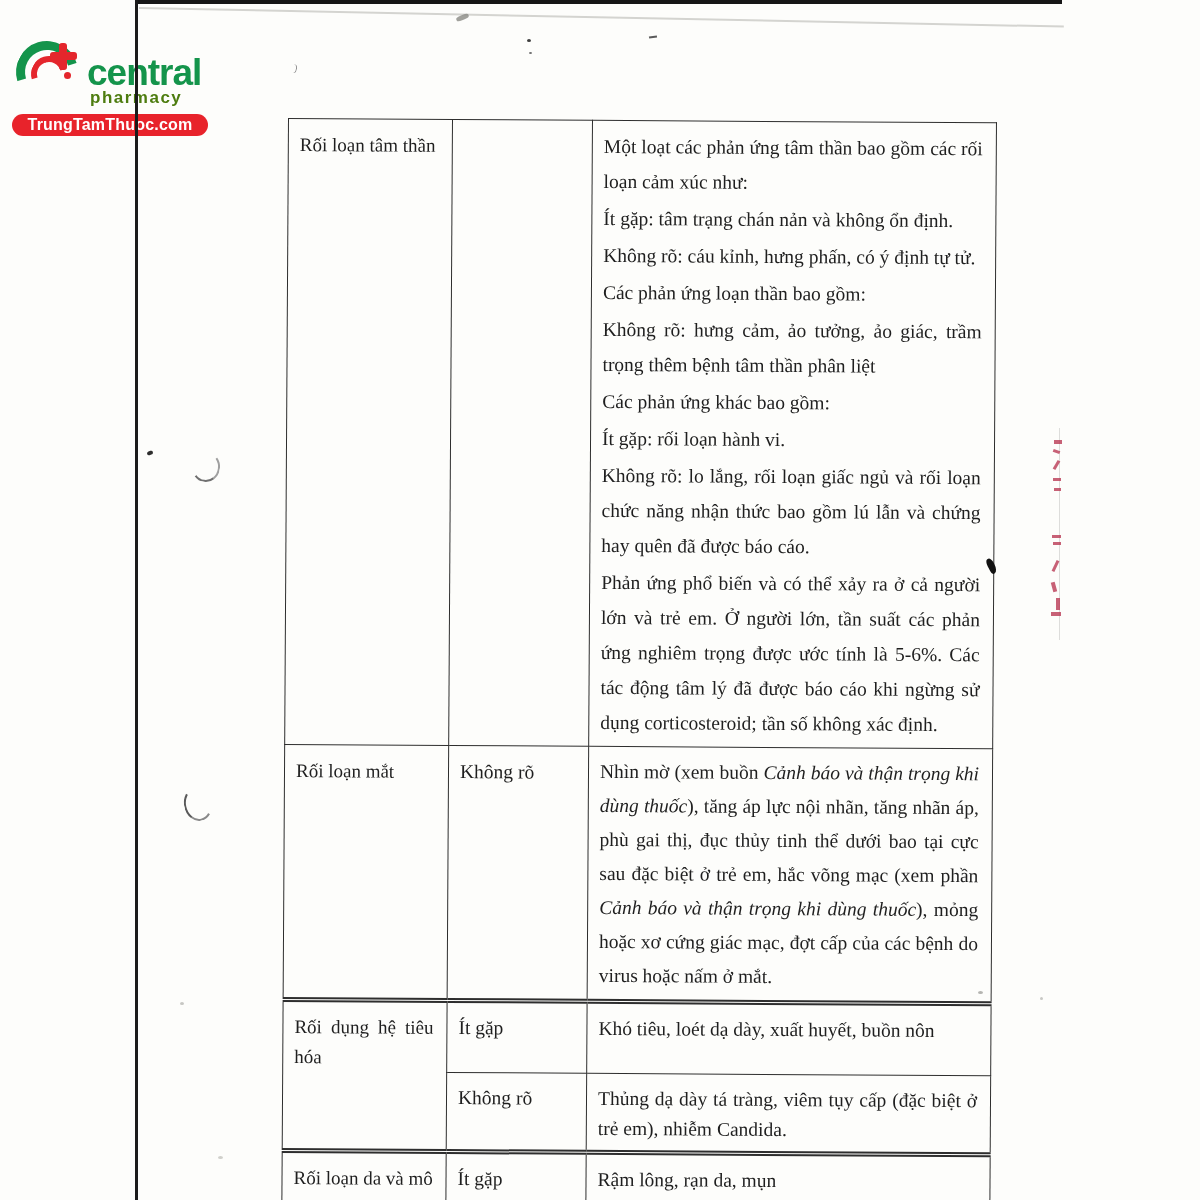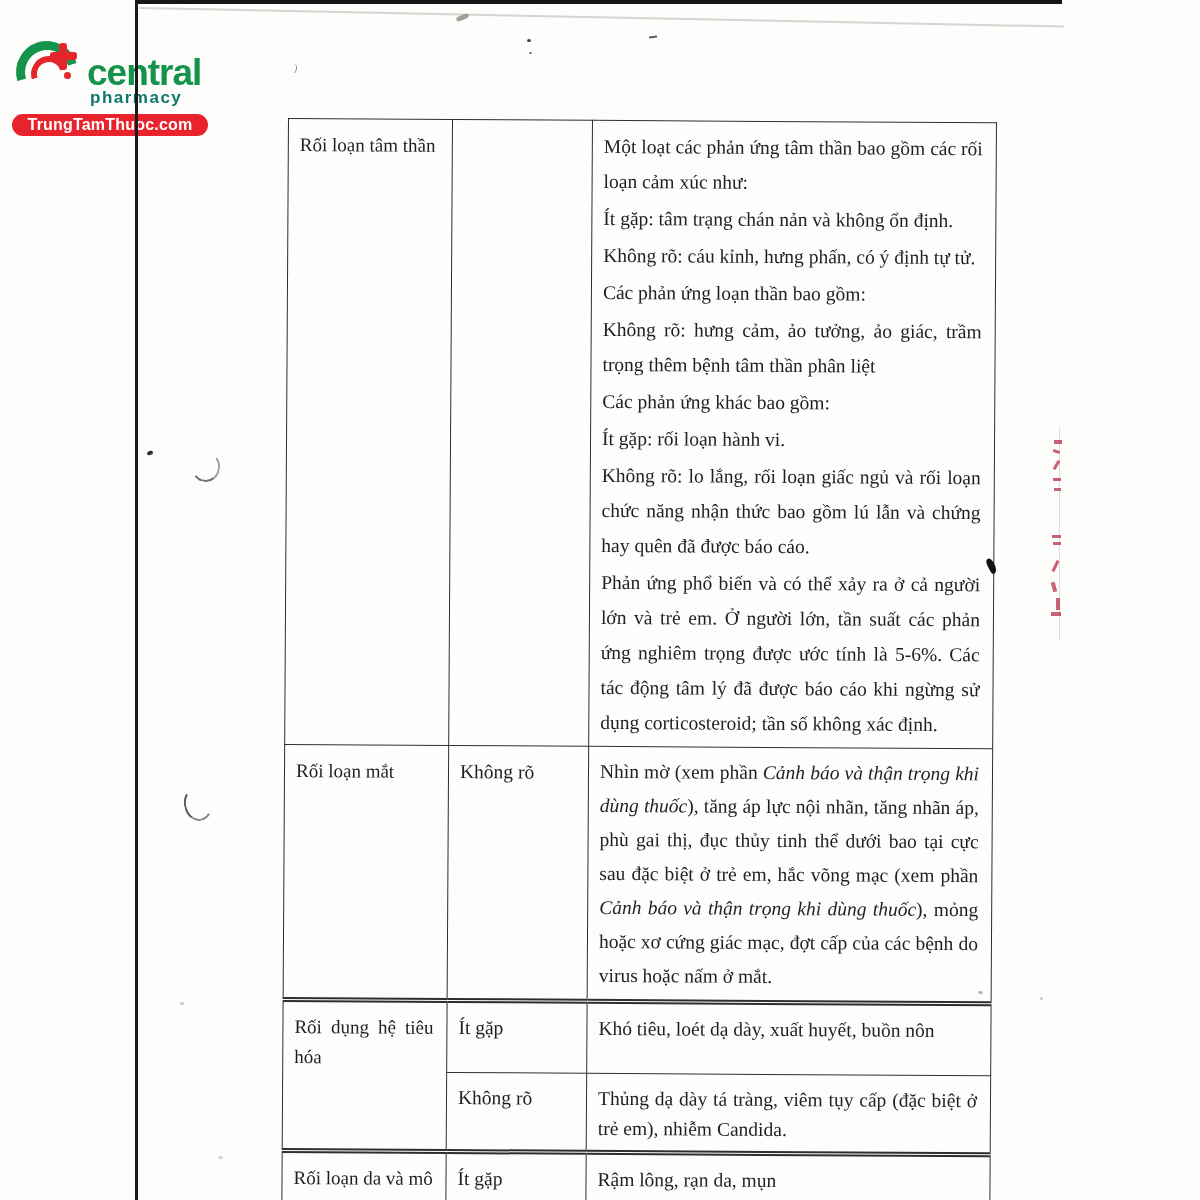--- a/index.html
+++ b/index.html
@@ -23,21 +23,21 @@
     transform:rotate(118deg);}
   .c-ring-inner{position:absolute;left:31px;top:56px;width:24px;height:24px;border-radius:50%;
     border:6px solid #e4262c;border-top-color:transparent;border-right-color:transparent;
     transform:rotate(118deg);}
   .c-dot{position:absolute;left:64px;top:72px;width:7px;height:7px;border-radius:50%;background:#e4262c;}
   .plus-h{position:absolute;left:50px;top:52px;width:27px;height:8px;border-radius:3px;background:#e4262c;}
   .plus-v{position:absolute;left:59px;top:43px;width:8px;height:27px;border-radius:3px;background:#e4262c;}
   .brand{position:absolute;left:87px;top:52px;font-family:"Liberation Sans","DejaVu Sans",sans-serif;
     font-size:37px;font-weight:700;color:#14944b;letter-spacing:-1px;}
   .brand-sub{position:absolute;left:90px;top:88px;font-family:"Liberation Sans","DejaVu Sans",sans-serif;
-    font-size:17px;font-weight:700;color:#0f766e;letter-spacing:1.5px;}
+    font-size:17px;font-weight:700;color:#4d7c0f;letter-spacing:1.5px;}
   .banner{position:absolute;left:12px;top:114px;width:196px;height:22px;border-radius:12px;
     background:#e8232b;color:#ffffff;font-family:"Liberation Sans","DejaVu Sans",sans-serif;
     font-size:16px;font-weight:700;text-align:center;line-height:22px;letter-spacing:0.2px;}
 
   
   .table-wrap{left:288px;top:118px;width:712px;transform:rotate(0.35deg);transform-origin:top left;}
   table{border-collapse:collapse;table-layout:fixed;width:708px;color:#1f1f1f;}
   td{border:1.7px solid #2e2e2e;vertical-align:top;padding:8px 13px 6px 11px;
      font-size:19.5px;line-height:35px;}
   col.c1{width:164px;} col.c2{width:140px;} col.c3{width:404px;}
@@ -126,21 +126,21 @@
           <p>Các phản ứng khác bao gồm:</p>
           <p>Ít gặp: rối loạn hành vi.</p>
           <p>Không rõ: lo lắng, rối loạn giấc ngủ và rối loạn chức năng nhận thức bao gồm lú lẫn và chứng hay quên đã được báo cáo.</p>
           <p>Phản ứng phổ biến và có thể xảy ra ở cả người lớn và trẻ em. Ở người lớn, tần suất các phản ứng nghiêm trọng được ước tính là 5-6%. Các tác động tâm lý đã được báo cáo khi ngừng sử dụng corticosteroid; tần số không xác định.</p>
         </td>
       </tr>
       <tr style="height:242px">
         <td class="sys nowrap">Rối loạn mắt</td>
         <td>Không rõ</td>
         <td>
-          <div class="eye-desc"><span>Nhìn mờ (xem phần </span><em>Cảnh báo và thận trọng khi dùng thuốc</em><span>), tăng áp lực nội nhãn, tăng nhãn áp, phù gai thị, đục thủy tinh thể dưới bao tại cực sau đặc biệt ở trẻ em, hắc võng mạc (xem phần </span><em>Cảnh báo và thận trọng khi dùng thuốc</em><span>), mỏng hoặc xơ cứng giác mạc, đợt cấp của các bệnh do virus hoặc nấm ở mắt.</span></div>
+          <div class="eye-desc"><span>Nhìn mờ (xem buồn </span><em>Cảnh báo và thận trọng khi dùng thuốc</em><span>), tăng áp lực nội nhãn, tăng nhãn áp, phù gai thị, đục thủy tinh thể dưới bao tại cực sau đặc biệt ở trẻ em, hắc võng mạc (xem phần </span><em>Cảnh báo và thận trọng khi dùng thuốc</em><span>), mỏng hoặc xơ cứng giác mạc, đợt cấp của các bệnh do virus hoặc nấm ở mắt.</span></div>
         </td>
       </tr>
       <tr class="dbl low" style="height:72px">
         <td class="sys" rowspan="2">Rối dụng hệ tiêu hóa</td>
         <td>Ít gặp</td>
         <td>Khó tiêu, loét dạ dày, xuất huyết, buồn nôn</td>
       </tr>
       <tr class="low" style="height:68px">
         <td>Không rõ</td>
         <td class="gi-desc">Thủng dạ dày tá tràng, viêm tụy cấp (đặc biệt ở trẻ em), nhiễm Candida.</td>

